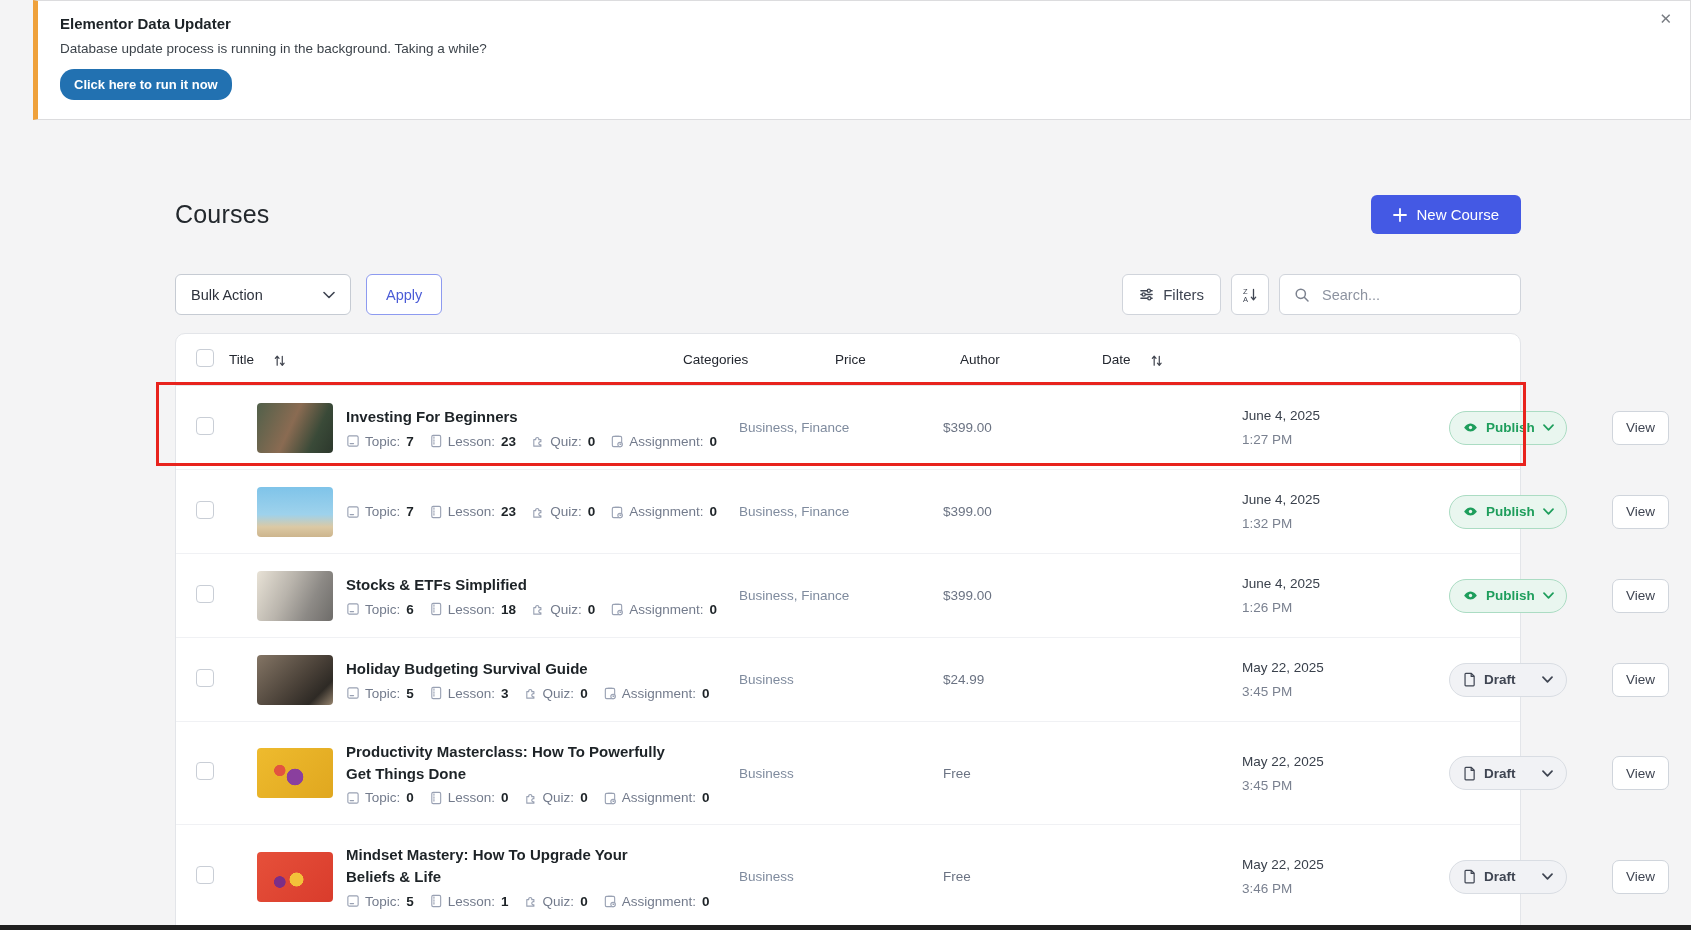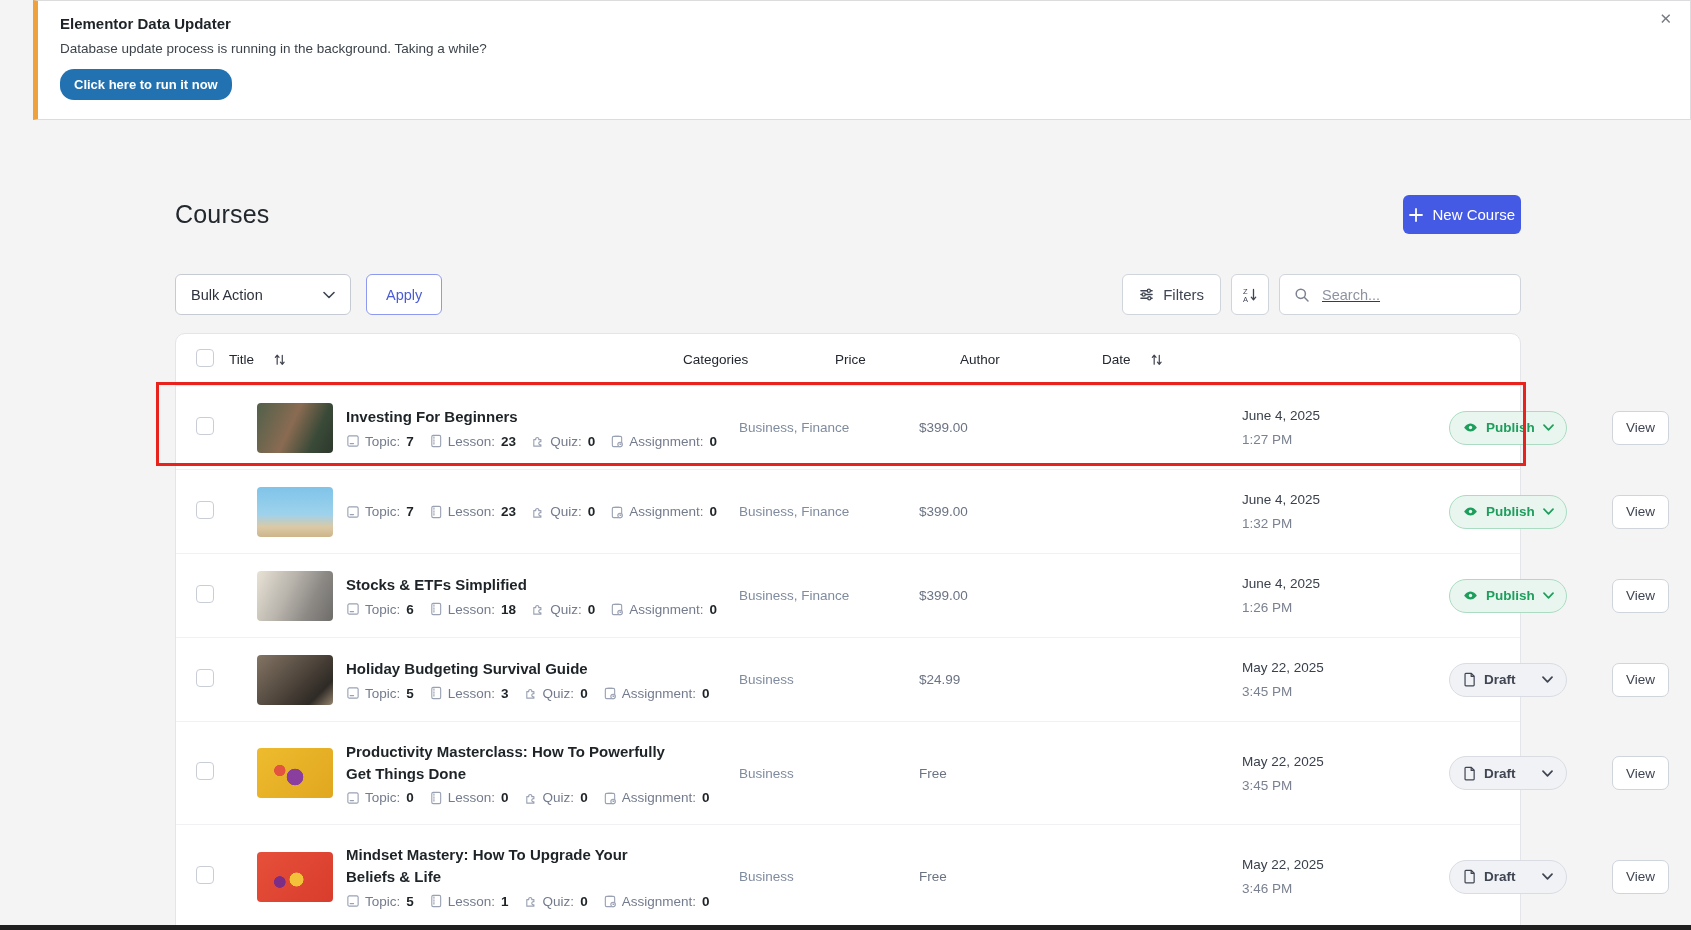--- a/index.html
+++ b/index.html
@@ -28,21 +28,21 @@
     position:absolute; right:14px; top:6px; background:none; border:none; cursor:pointer;
     font-size:15px; color:#787c82; padding:4px; line-height:1;
   }
 
   
   .content { position:absolute; left:175px; top:121px; width:1346px; }
 
   .page-header { display:flex; justify-content:space-between; align-items:center; margin-top:74px; }
   .page-title { font-size:25px; font-weight:400; color:#23282d; margin:0; letter-spacing:.2px; }
   .new-course-btn {
-    display:flex; align-items:center; gap:9px; height:39px; padding:0 6px;
+    display:flex; align-items:center; gap:9px; height:39px; padding:0 22px;
     background:#4459e4; color:#fff; border:none; border-radius:6px; cursor:pointer;
     font-size:15px; font-family:inherit;
   }
 
   
   .toolbar { display:flex; justify-content:space-between; align-items:center; margin-top:40px; }
   .toolbar-left, .toolbar-right { display:flex; }
   .bulk-select {
     width:176px; height:41px; background:#fff; border:1px solid #c6cbd3; border-radius:6px;
     display:flex; align-items:center; justify-content:space-between; padding:0 15px;
@@ -58,36 +58,36 @@
   }
   .sort-btn {
     width:38px; height:41px; margin-left:10px; background:#fff; border:1px solid #d0d4db;
     border-radius:6px; display:flex; align-items:center; justify-content:center; cursor:pointer;
   }
   .search-box {
     width:242px; height:41px; margin-left:10px; background:#fff; border:1px solid #d0d4db;
     border-radius:6px; display:flex; align-items:center; gap:10px; padding:0 14px;
   }
   .search-box input {
-    border:none; outline:none; flex:1; font-size:14.5px; font-family:inherit; color:#14532d; background:transparent;text-decoration:underline;
+    border:none; outline:none; flex:1; font-size:14.5px; font-family:inherit; color:#6d28d9; background:transparent;
   }
   .search-box input::placeholder { color:#8d93a0; }
 
   
   .card {
     margin-top:18px; background:#fff; border:1px solid #e3e5e9;
     border-radius:10px 10px 0 0; width:1346px;
   }
   .trow {
     display:grid;
     grid-template-columns:33px 454px 152px 125px 142px 179px 135px 60px 26px;
     align-items:center; padding:0 20px;
   }
   .thead { height:52px; border-bottom:1px solid #e6e8ec; font-size:13.5px; color:#23272f; }
-  .th { display:flex; align-items:center; gap:19px; font-weight:500; }
+  .th { display:flex; align-items:flex-end; gap:19px; font-weight:500; }
   .course-row { min-height:84px; border-bottom:1px solid #f0f1f4; position:relative;gap:28px; }
   .course-row.tall { min-height:103px; }
   .course-row:last-child { border-bottom:none; }
 
   .checkbox {
     width:18px; height:18px; border:1.5px solid #c9ced6; border-radius:4px; background:#fff;
     display:inline-block; cursor:pointer;
   }
 
   .course-cell { display:flex; align-items:center; gap:13px; }
@@ -104,21 +104,21 @@
                         linear-gradient(135deg,#e6503a 0%,#d93c2c 100%); }
 
   .course-info { display:flex; flex-direction:column; gap:6px; padding:14px 0; }
   .course-title { font-size:15px; font-weight:600; color:#1d2327; max-width:330px; line-height:1.45; cursor:pointer; }
   .meta { display:flex; align-items:center; gap:15px; white-space:nowrap; }
   .meta-item { display:flex; align-items:center; gap:5px; font-size:13.5px; color:#737b8c; }
   .meta-item svg { color:#99a1b3; }
   .meta-num { color:#1d2327; font-weight:bold; margin-left:1px; }
 
   .cat-cell   { font-size:13.5px; color:#7f8b9e; font-weight:500; }
-  .price-cell { font-size:13.5px; color:#6b7383; font-weight:500; }
+  .price-cell { font-size:13.5px; color:#6b7383; font-weight:500;margin-left:24px; }
   .date-cell  { display:flex; flex-direction:column; gap:9px; font-size:13.5px; }
   .date-line  { color:#3a414c; }
   .time-line  { color:#7a8190; }
 
   .status-pill {
     width:118px; height:34px; border-radius:17px; display:flex; align-items:center;
     padding:0 13px; gap:8px; font-size:13.5px; font-weight:600; cursor:pointer;
   }
   .status-pill.publish { background:#e9f6ef; border:1px solid #abdcc3; color:#1e9e5c; }
   .status-pill.draft   { background:#f1f2f5; border:1px solid #d9dde3; color:#3f4552; }

